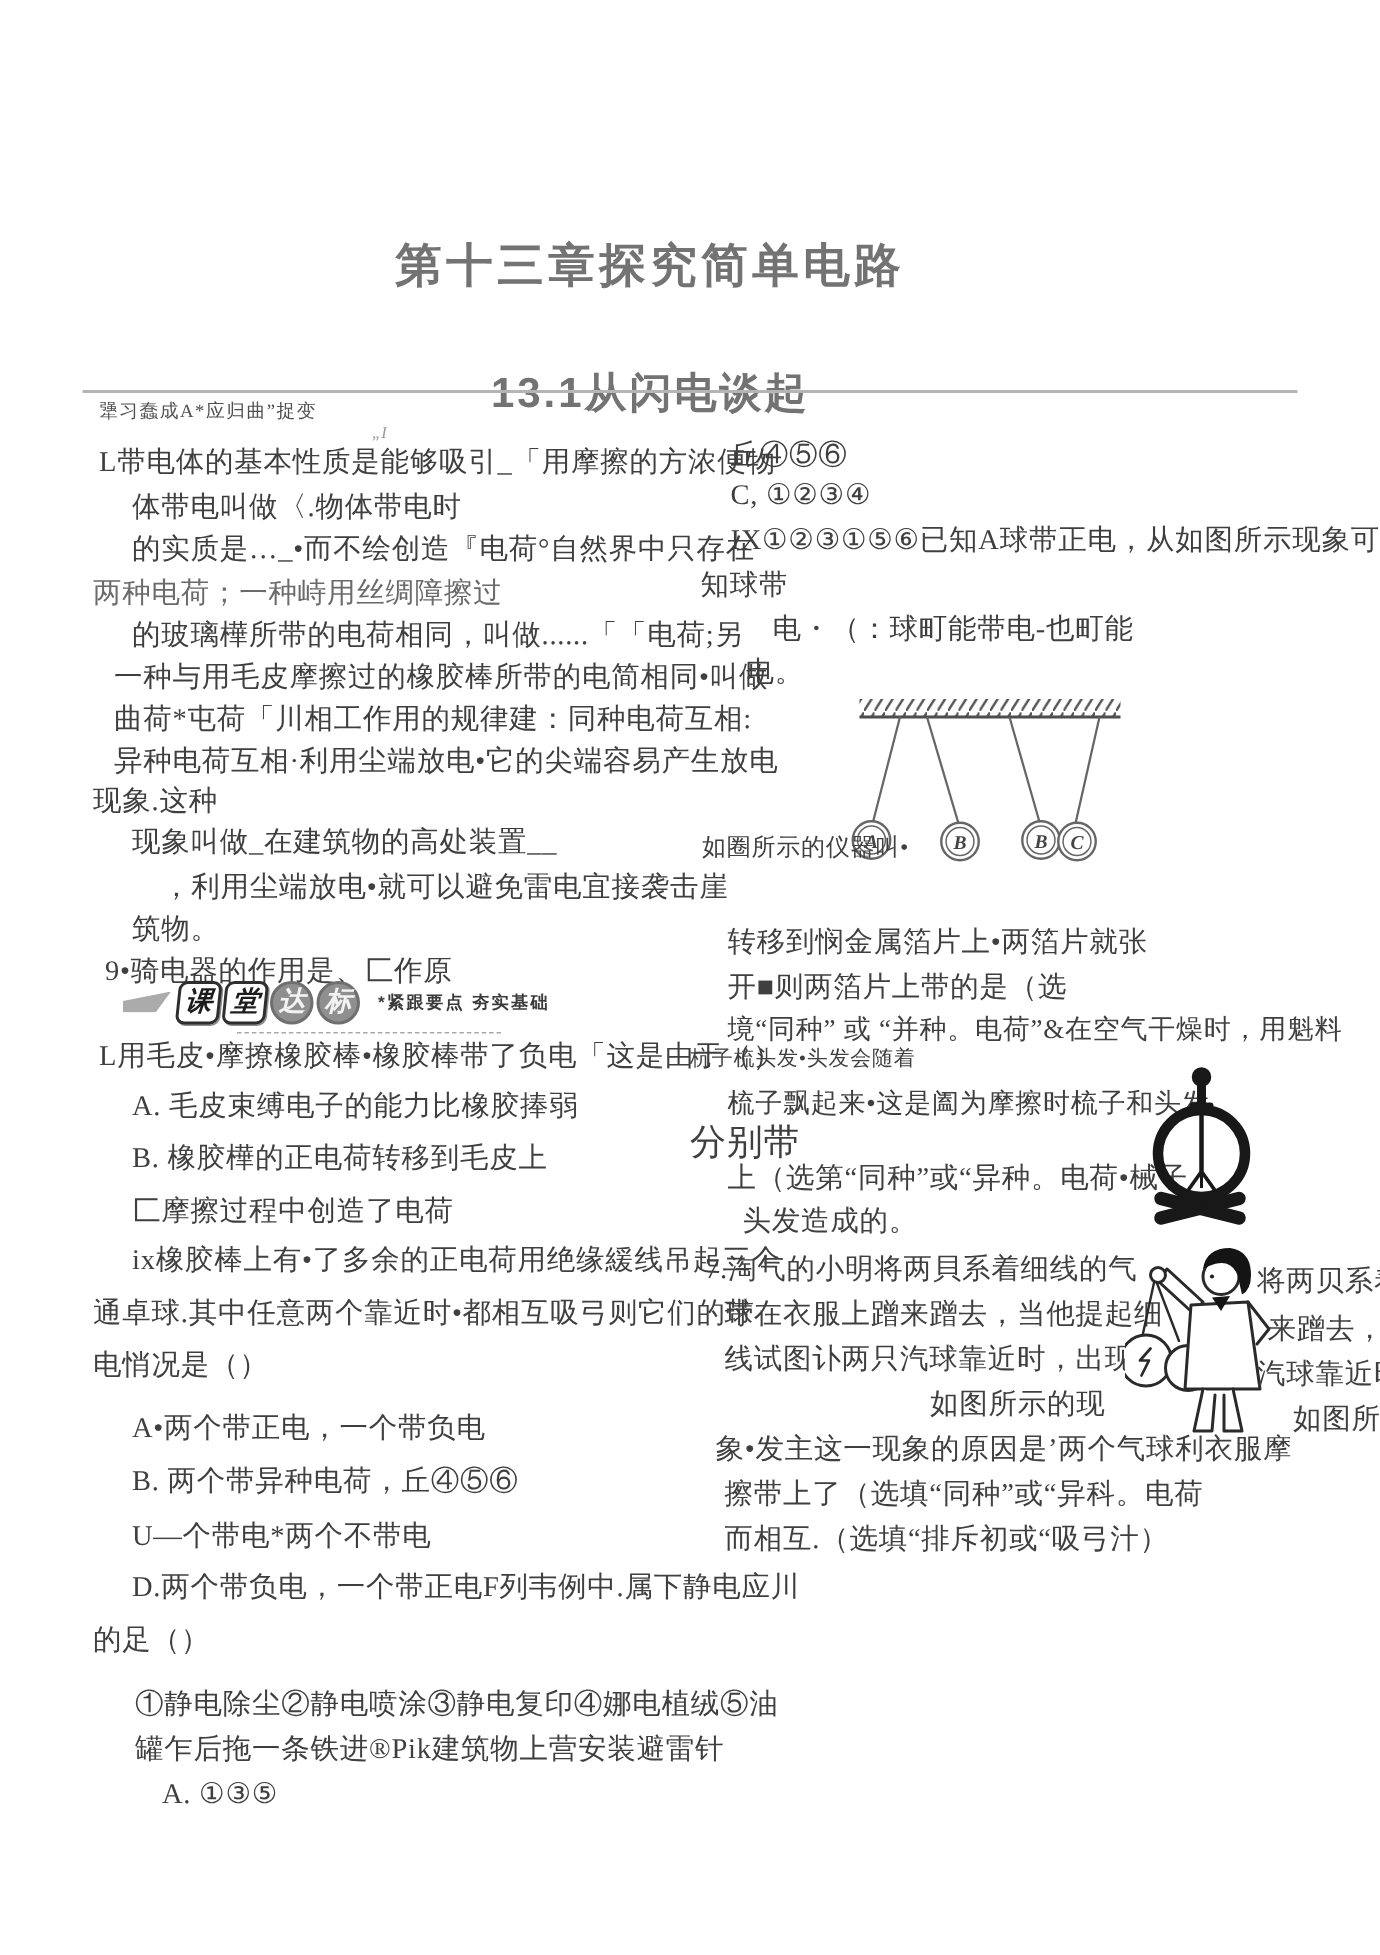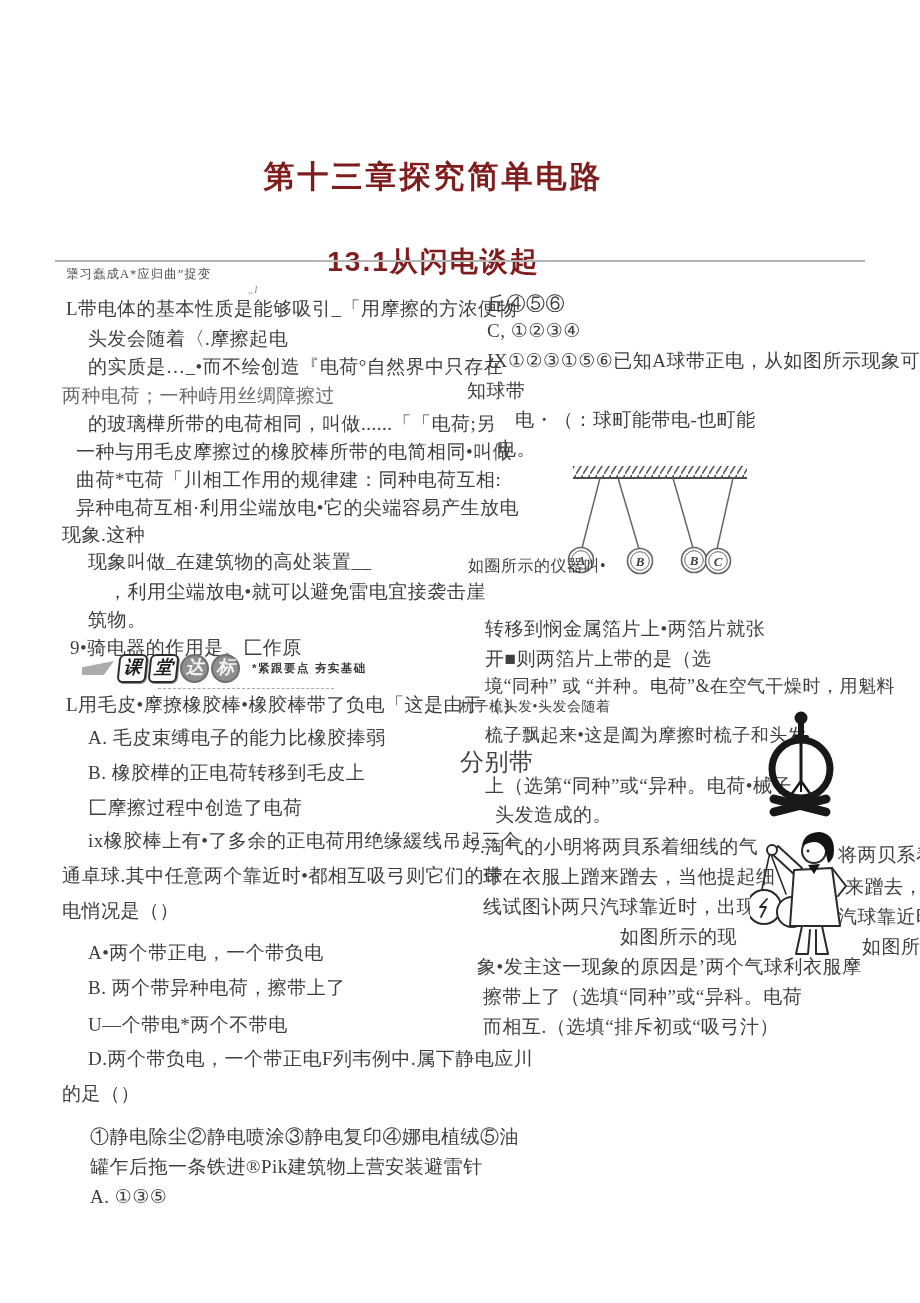--- a/index.html
+++ b/index.html
@@ -5,21 +5,21 @@
   html,body{margin:0;padding:0;}
   body{
     width:920px;height:1303px;position:relative;overflow:hidden;
     background:#ffffff;
     font-family:"Liberation Serif","DejaVu Serif",serif;
   }
   .page{position:absolute;inset:0;}
   .t1{
     position:absolute;left:0;width:867px;text-align:center;
     font-family:"Liberation Sans","DejaVu Sans",sans-serif;
-    font-weight:bold;color:#7f1d1d;white-space:nowrap;
+    font-weight:bold;color:#737373;white-space:nowrap;
   }
   .chapter{top:156px;font-size:31px;letter-spacing:3px;}
   .section{top:224px;font-size:28px;letter-spacing:2px;margin-top:19px;}
   .rule{position:absolute;left:55px;top:260px;width:810px;height:2px;background:#b5b5b5;}
   .hnote{position:absolute;left:66px;top:266px;font-size:12.5px;color:#4f4f4f;letter-spacing:1px;white-space:nowrap;}
   .hmark{position:absolute;left:248px;top:283px;font-size:11px;font-style:italic;color:#9a9a9a;}
   .tl{
     position:absolute;white-space:nowrap;color:#3f3f3f;
     font-size:19px;line-height:1.2;letter-spacing:0.5px;
   }
@@ -44,21 +44,21 @@
 
 <div class="page">
 
   <div class="t1 chapter">第十三章探究简单电路</div>
   <div class="t1 section">13.1从闪电谈起</div>
   <div class="rule"></div>
   <div class="hnote">犟习蠢成A*应归曲”捉变</div>
   <div class="hmark">„I</div>
 
   <div class="tl" style="left:66px;top:298px;">L带电体的基本性质是能够吸引_「用摩擦的方浓便物</div>
-  <div class="tl" style="left:88px;top:328px;">头发会随着〈.摩擦起电</div>
+  <div class="tl" style="left:88px;top:328px;">体带电叫做〈.物体带电时</div>
   <div class="tl" style="left:88px;top:356px;">的实质是…_•而不绘创造『电荷°自然界中只存在</div>
   <div class="tl dim" style="left:62px;top:385px;">两种电荷；一种峙用丝绸障擦过</div>
   <div class="tl" style="left:88px;top:413px;">的玻璃樺所带的电荷相同，叫做......「「电荷;另</div>
   <div class="tl" style="left:76px;top:441px;">一种与用毛皮摩擦过的橡胶棒所带的电简相同•叫做</div>
   <div class="tl" style="left:76px;top:469px;">曲荷*屯荷「川相工作用的规律建：同种电荷互相:</div>
   <div class="tl" style="left:76px;top:497px;">异种电荷互相·利用尘端放电•它的尖端容易产生放电</div>
   <div class="tl" style="left:62px;top:524px;">现象.这种</div>
   <div class="tl" style="left:88px;top:551px;">现象叫做_在建筑物的高处装置__</div>
   <div class="tl" style="left:108px;top:581px;">，利用尘端放电•就可以避免雷电宜接袭击崖</div>
   <div class="tl" style="left:88px;top:609px;">筑物。</div>
@@ -75,27 +75,27 @@
   <div class="bdash"></div>
 
   <div class="tl" style="left:66px;top:694px;">L用毛皮•摩撩橡胶棒•橡胶棒带了负电「这是由于（）</div>
   <div class="tl" style="left:88px;top:727px;">A. 毛皮束缚电子的能力比橡胶捧弱</div>
   <div class="tl" style="left:88px;top:762px;">B. 橡胶樺的正电荷转移到毛皮上</div>
   <div class="tl" style="left:88px;top:797px;">匚摩擦过程中创造了电荷</div>
   <div class="tl" style="left:88px;top:830px;">ix橡胶棒上有•了多余的正电荷用绝缘緩线吊起三个</div>
   <div class="tl" style="left:62px;top:865px;">通卓球.其中任意两个靠近时•都相互吸弓则它们的带</div>
   <div class="tl" style="left:62px;top:900px;">电悄况是（）</div>
   <div class="tl" style="left:88px;top:942px;">A•两个带正电，一个带负电</div>
-  <div class="tl" style="left:88px;top:977px;">B. 两个带异种电荷，擦带上了</div>
+  <div class="tl" style="left:88px;top:977px;">B. 两个带异种电荷，丘④⑤⑥</div>
   <div class="tl" style="left:88px;top:1014px;">U—个带电*两个不带电</div>
   <div class="tl" style="left:88px;top:1048px;">D.两个带负电，一个带正电F列韦例中.属下静电应川</div>
   <div class="tl" style="left:62px;top:1083px;">的足（）</div>
   <div class="tl" style="left:90px;top:1126px;">①静电除尘②静电喷涂③静电复印④娜电植绒⑤油</div>
   <div class="tl" style="left:90px;top:1156px;">罐乍后拖一条铁进®Pik建筑物上营安装避雷针</div>
-  <div class="tl" style="left:90px;top:1186px;">A. ①③⑤</div>
+  <div class="tl" style="left:108px;top:1186px;">A. ①③⑤</div>
 
   <div class="tl" style="left:487px;top:293px;">丘④⑤⑥</div>
   <div class="tl" style="left:487px;top:320px;">C, ①②③④</div>
   <div class="tl" style="left:487px;top:350px;">IX①②③①⑤⑥已知A球带正电，从如图所示现象可</div>
   <div class="tl" style="left:467px;top:380px;">知球带</div>
   <div class="tl" style="left:487px;top:409px;margin-left:28px;">电・（：球町能带电-也町能</div>
   <div class="tl" style="left:497px;top:438px;">电。</div>
 
   <svg class="fig" style="left:555px;top:462px;" width="210" height="115" viewBox="0 0 210 115">
     <defs>

